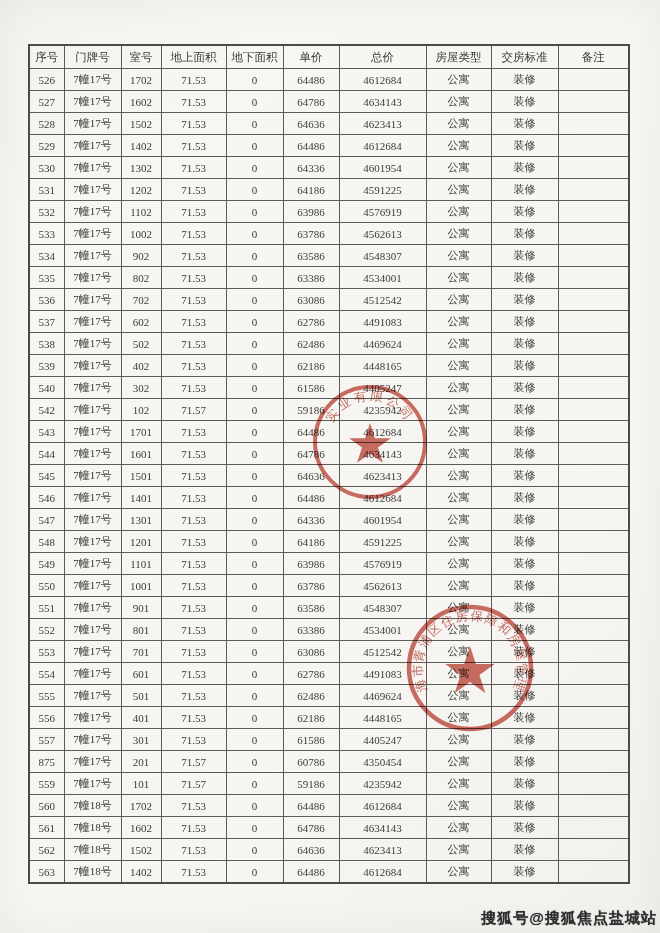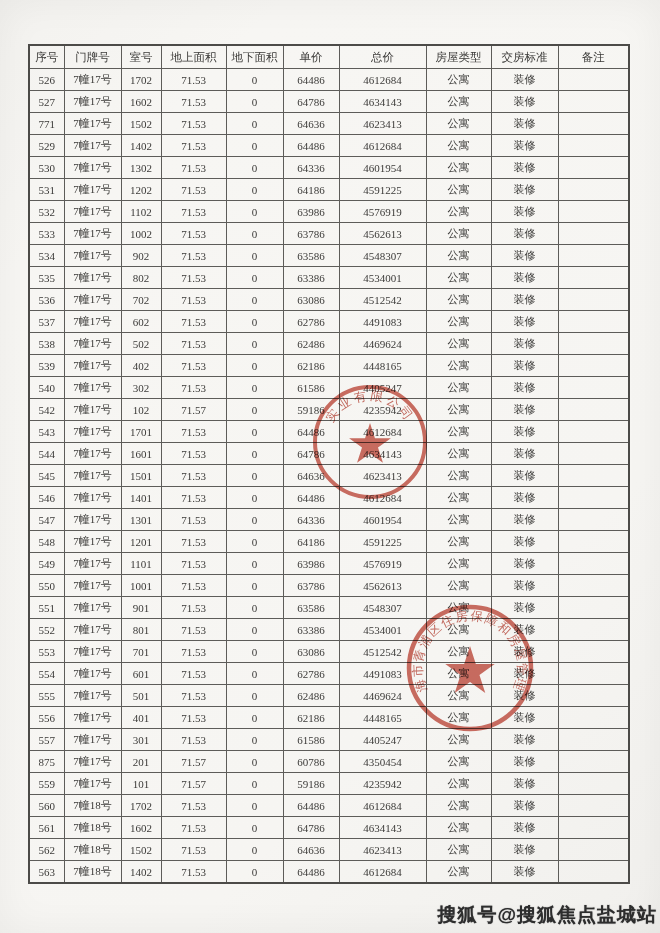--- a/index.html
+++ b/index.html
@@ -21,21 +21,21 @@
   table.price{border:2px solid #4c4b48;}
   table.price th{font-weight:normal;font-size:11.5px;height:22px;}
   table.price td{font-size:11px;height:21px;}
   .stamp{position:absolute;mix-blend-mode:multiply;opacity:0.78;filter:blur(0.2px);}
   .stamp text{fill:#b94336;font-family:"Liberation Serif","DejaVu Serif",serif;}
   .stamp circle{stroke:#c04638;fill:none;}
   .stamp polygon{fill:#c04638;}
   .watermark{
     position:absolute;right:3px;bottom:5px;
     font-family:"Liberation Sans","DejaVu Sans",sans-serif;
-    font-weight:bold;font-size:19px;letter-spacing:1px;color:#2d2d2d;
+    font-weight:bold;font-size:15px;letter-spacing:1px;color:#2d2d2d;
     text-shadow:0 0 1px #6b6b6b;
   }
 </style>
 </head>
 <body>
 
 <div class="page">
 
   <table class="price">
     <colgroup>
@@ -83,21 +83,21 @@
           <td>1602</td>
           <td>71.53</td>
           <td>0</td>
           <td>64786</td>
           <td>4634143</td>
           <td>公寓</td>
           <td>装修</td>
           <td></td>
         </tr>
         <tr>
-          <td>771</td>
+          <td>528</td>
           <td>7幢17号</td>
           <td>1502</td>
           <td>71.53</td>
           <td>0</td>
           <td>64636</td>
           <td>4623413</td>
           <td>公寓</td>
           <td>装修</td>
           <td></td>
         </tr>

